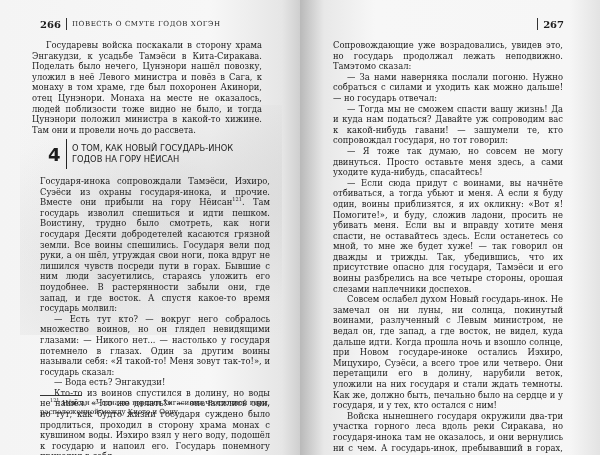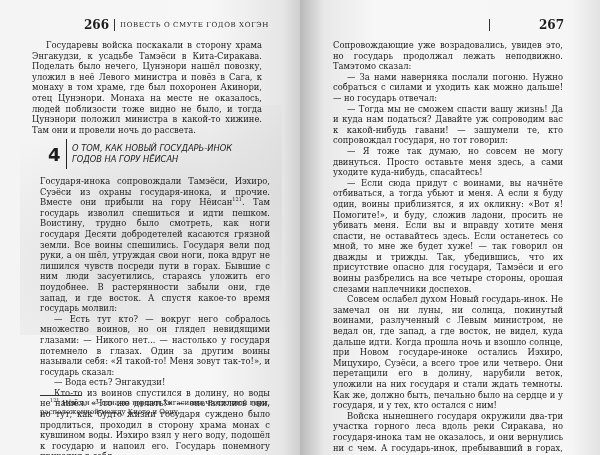--- a/index.html
+++ b/index.html
@@ -6,32 +6,32 @@
   body { width:600px; height:455px; overflow:hidden; background:#d9d9d9; position:relative; font-family:"DejaVu Serif", serif; color:#1c1c1c; }
   .page { position:absolute; top:0; height:455px; overflow:hidden; }
   .left { left:0; width:300px; background:linear-gradient(90deg,#f4f4f4 0%,#f7f7f7 70%,#e6e6e6 94%,#cfcfcf 100%); }
   .right { left:300px; width:300px; background:linear-gradient(90deg,#b9b9b9 0%,#e8e8e8 8%,#f7f7f7 25%,#f6f6f6 90%,#e3e3e3 100%); }
   .left .illus { position:absolute; left:20px; top:105px; width:262px; height:230px;
     background:radial-gradient(ellipse at 70% 40%, rgba(180,180,180,0.35), rgba(220,220,220,0.1) 60%, transparent 80%),
                radial-gradient(ellipse at 30% 75%, rgba(170,170,170,0.25), transparent 60%); }
   .runhead { position:absolute; top:18px; font-size:7px; letter-spacing:0.6px; display:flex; align-items:center; }
   .left .runhead { left:40px; }
   .right .runhead { right:36px; font-style:italic; letter-spacing:0; font-size:6.6px; }
-  .pnum { font-weight:bold; font-size:12px; letter-spacing:0; font-style:normal;margin-left:44px; }
+  .pnum { font-weight:bold; font-size:10px; letter-spacing:0; font-style:normal; }
   .sep { display:inline-block; width:1px; height:12px; background:#333; margin:0 5px; }
   .text { position:absolute; font-size:8.4px; line-height:10.6px; text-align:justify; }
   .left .text.t1 { left:32px; top:40px; width:230px; }
   .left .text.t2 { left:40px; top:176px; width:230px; }
   .right .text.t3 { left:33px; top:40px; width:230px; }
   p { margin:0; text-indent:14px; }
   p.noind { text-indent:0; }
   .chapter { position:absolute; left:48px; top:139px; display:flex; align-items:center; font-family:"DejaVu Sans", sans-serif; }
   .chapnum { font-size:18px; font-weight:bold; margin-right:5px; }
   .chapbar { width:1.5px; height:30px; background:#222; margin-right:5px; }
-  .chaptitle { font-size:8.3px; line-height:11px;font-style:italic; }
+  .chaptitle { font-size:8.3px; line-height:11px; }
   .fnline { position:absolute; left:40px; top:395px; width:42px; height:1px; background:#333; }
   .footnote { position:absolute; left:40px; top:399px; width:230px; font-size:7px; line-height:9.2px; text-align:justify; text-indent:10px; }
   sup { font-size:5px; vertical-align:super; line-height:0; }
 </style>
 </head>
 <body>
 
 <div class="page left">
   <div class="illus"></div>
   <div class="runhead">

